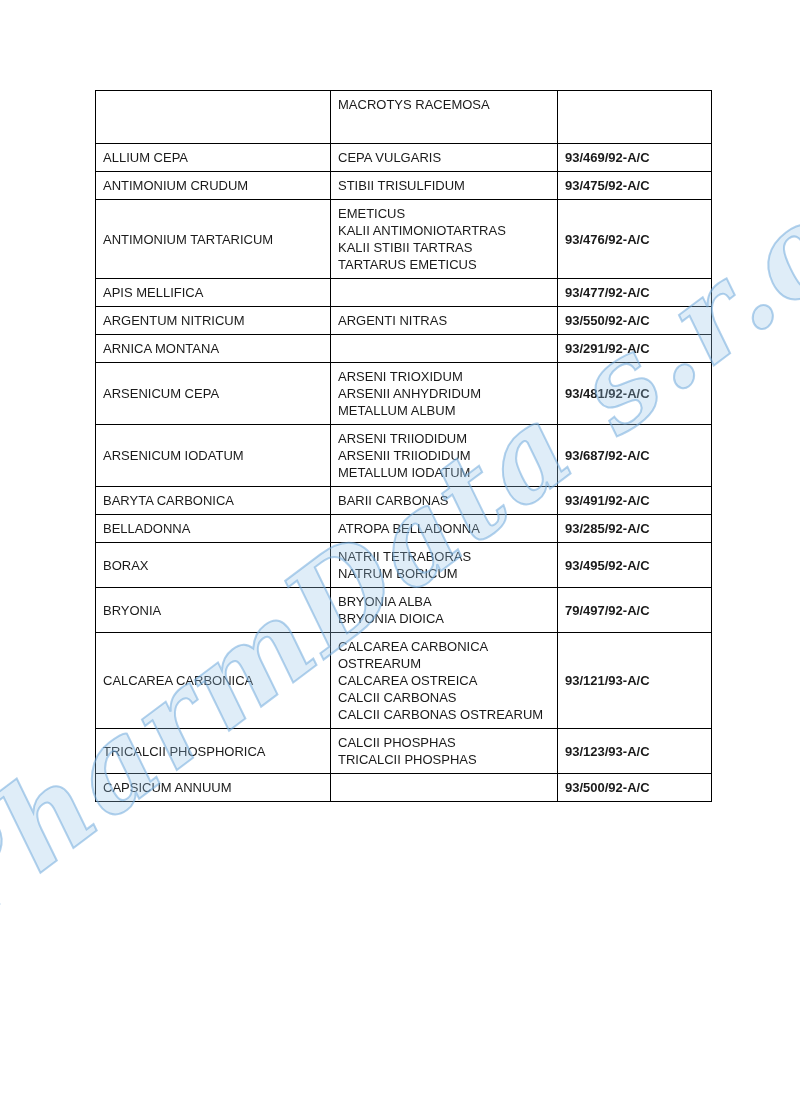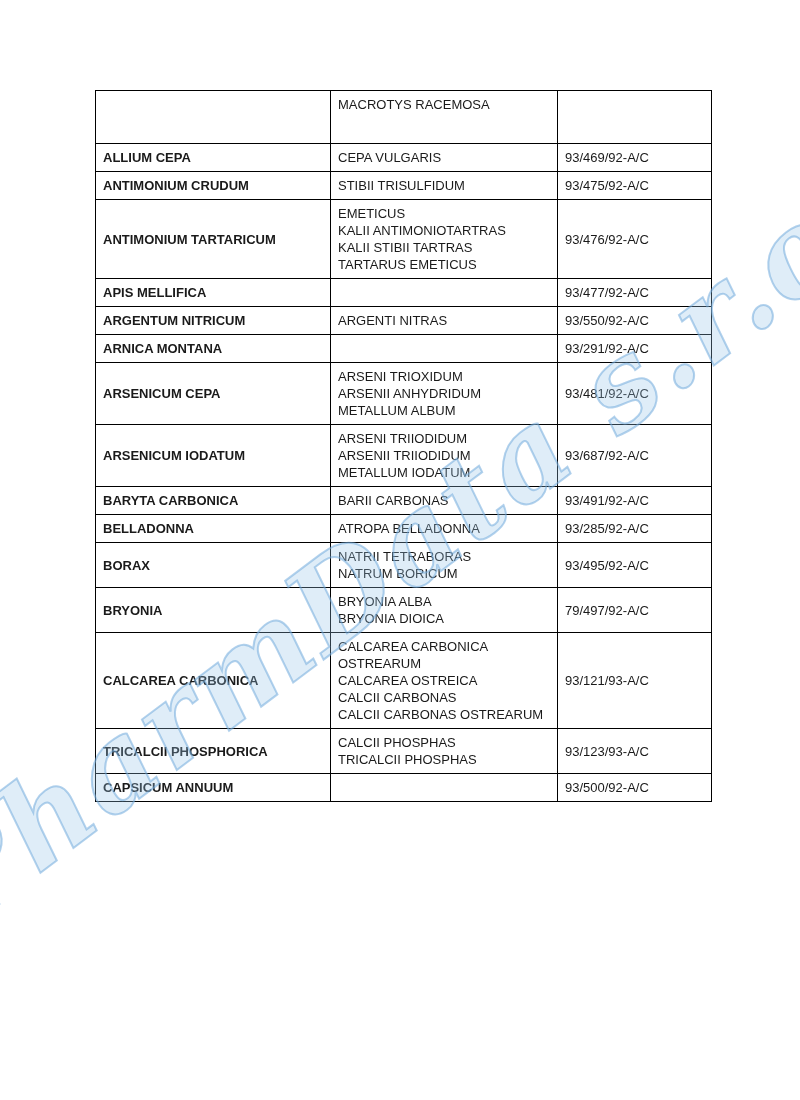--- a/index.html
+++ b/index.html
@@ -24,23 +24,23 @@
   .remedy-table td {
     border: 1px solid #000000;
     font-size: 13px;
     line-height: 17px;
     padding: 5px 7px;
     vertical-align: middle;
     color: #1a1a1a;
     white-space: pre-line;
     overflow: hidden;
   }
-  td.name-cell { width: 235px; font-weight: bold; }
+  td.name-cell { width: 235px; font-weight: normal; }
   td.syn-cell  { width: 227px; }
-  td.reg-cell  { width: 154px; }
+  td.reg-cell  { width: 154px; font-weight: bold; }
   
   .remedy-table tr:first-child td {
     height: 53px;
     vertical-align: top;
   }
   .watermark {
     position: absolute;
     left: 50%; top: 550px;
     transform: translate(-50%, -50%) rotate(-37deg);
     font-family: "DejaVu Serif", serif;

